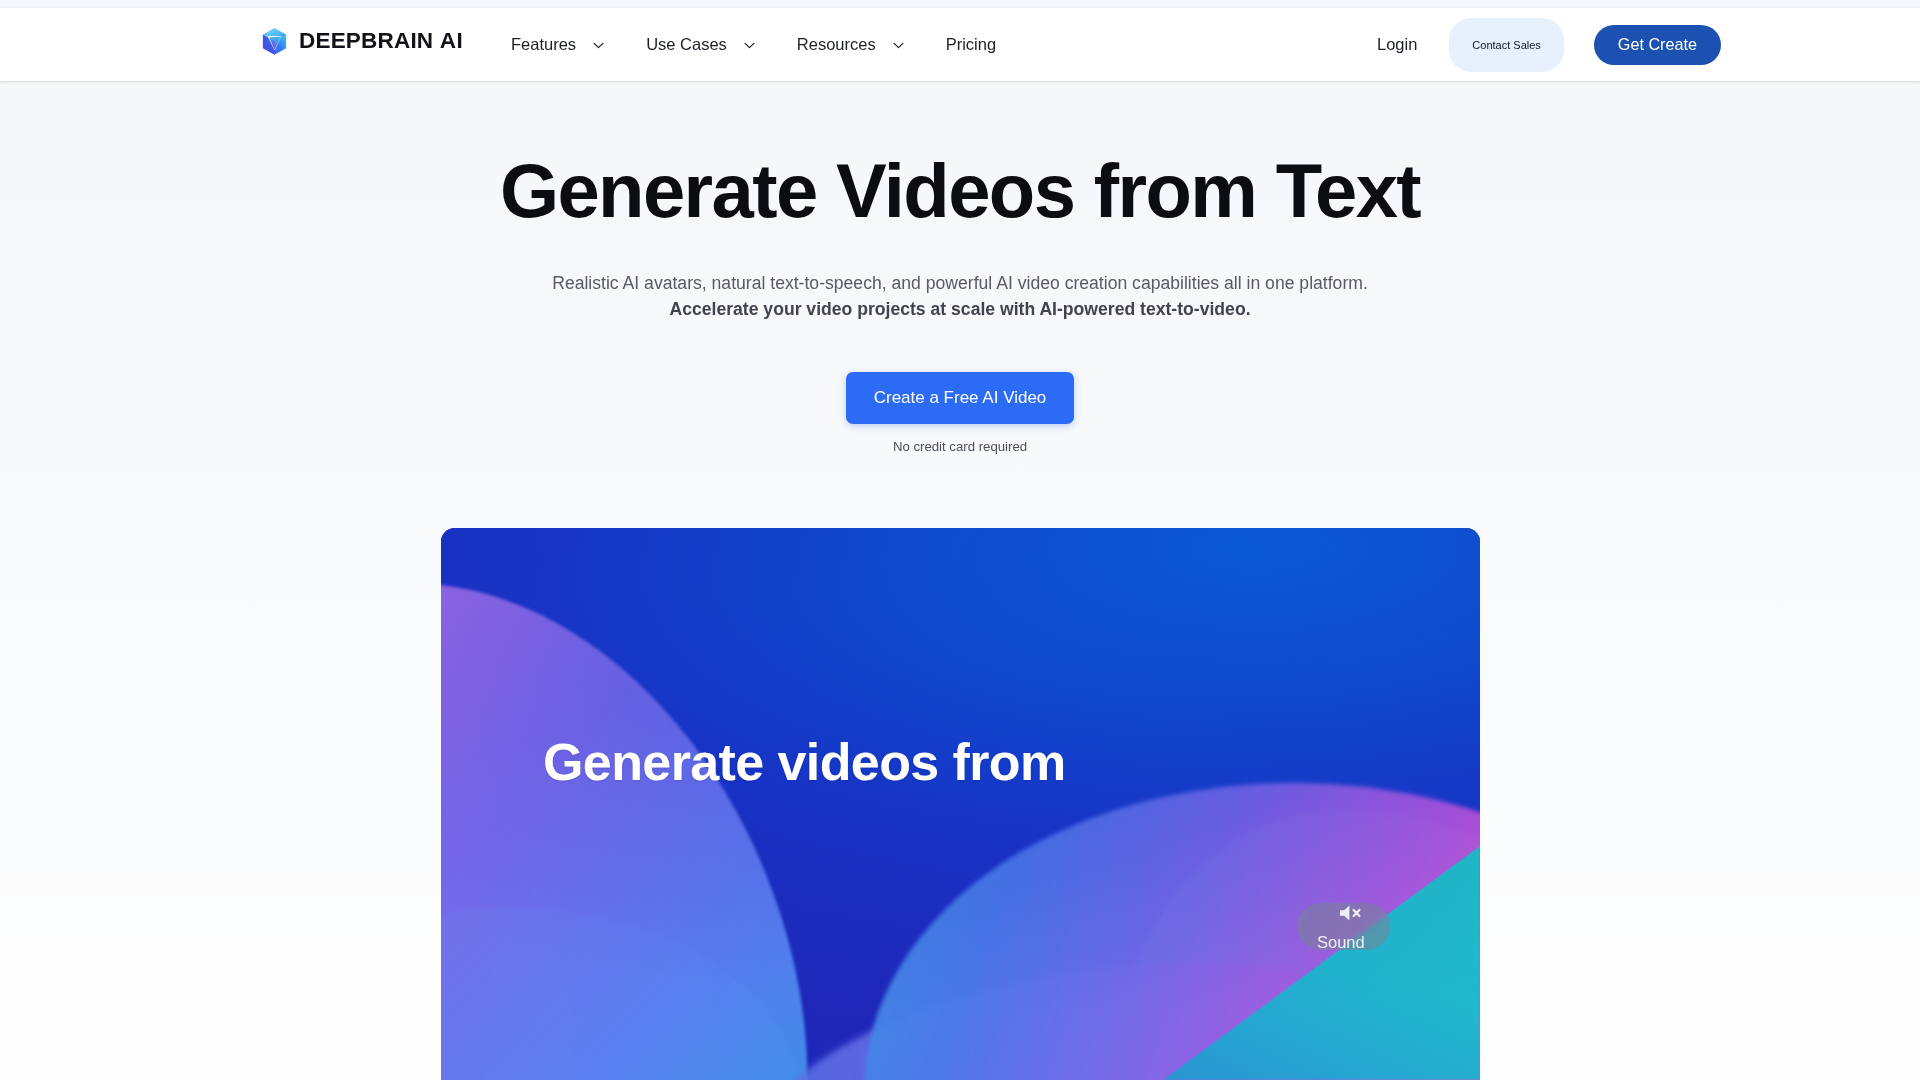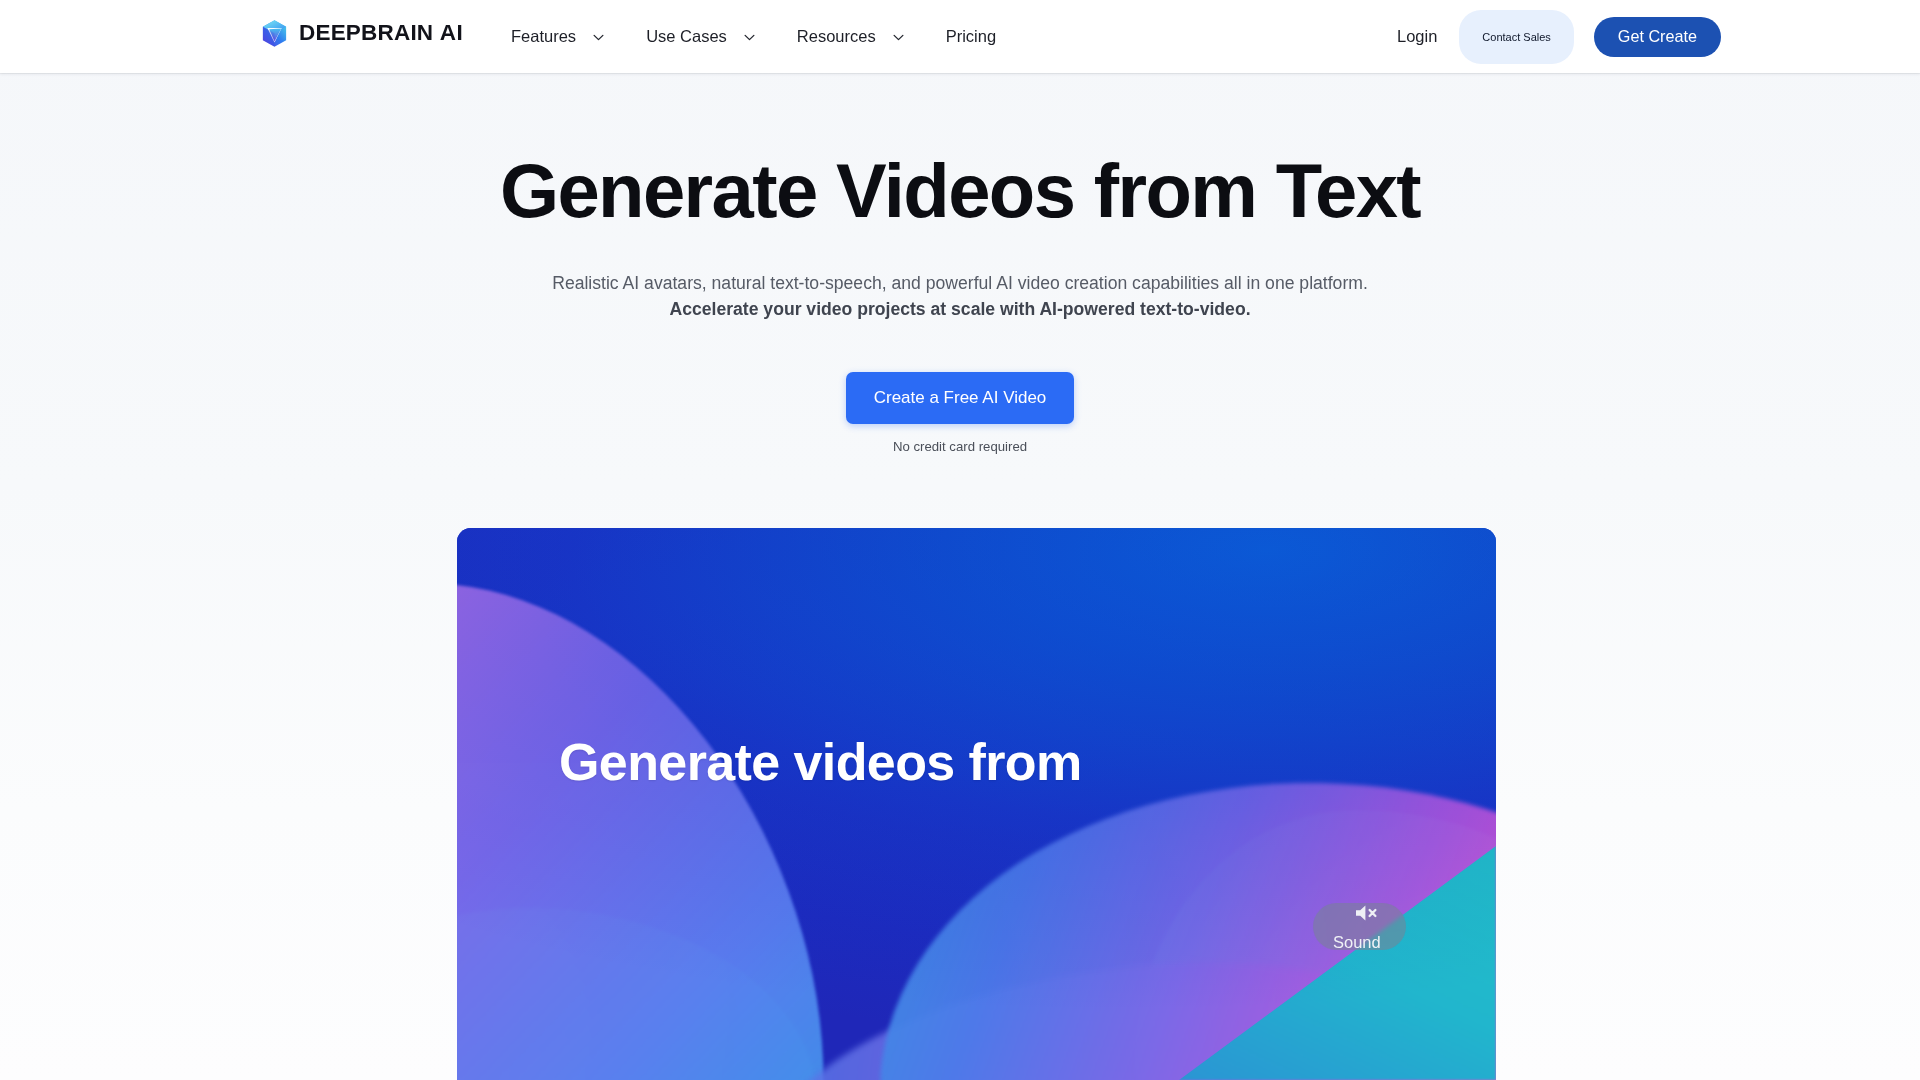--- a/index.html
+++ b/index.html
@@ -16,21 +16,21 @@
   .page {
     position: relative;
     width: 1920px;
     height: 1080px;
     background: linear-gradient(180deg, #f5f7fa 0%, #f7f9fb 45%, #fbfcfd 75%, #fdfdfe 100%);
   }
 
   
   .header {
     position: absolute;
-    top: 0; left: 0;
+    top: 8px; left: 0;
     width: 1920px;
     height: 73px;
     background: #ffffff;
     box-shadow: 0 1px 3px rgba(30,40,60,0.10), 0 1px 0 rgba(0,0,0,0.04);
     z-index: 40;
     display: flex;
     align-items: center;
   }
 
   .brand {
@@ -76,21 +76,21 @@
   .nav-item:first-child { padding-left: 6px; }
   .chev { width: 11px; height: 7px; display: block; margin-top: 2px; }
 
   .header-right {
     position: absolute;
     right: 199px;
     top: 0;
     height: 73px;
     display: flex;
     align-items: center;
-    gap: 2px;
+    gap: 12px;
   }
   .login-link {
     font-size: 16.5px;
     color: #1d1f27;
     cursor: pointer;
     padding: 0 20px;
     white-space: nowrap;
   }
   .btn-contact {
     font-size: 11px;
@@ -168,21 +168,20 @@
   .video-panel {
     position: absolute;
     left: 441px;
     top: 528px;
     width: 1039px;
     height: 552px;
     border-radius: 14px 14px 0 0;
     overflow: hidden;
     background: #1b2fc4;
     cursor: pointer;
-    margin-left: 16px;
   }
 
   
   .vp-base {
     position: absolute; inset: 0;
     background:
       radial-gradient(120% 90% at 78% 4%, #0a62d8 0%, #0f4ecd 26%, #1836c6 56%, #1c2bbe 82%, #1f27b8 100%);
   }
 
   

